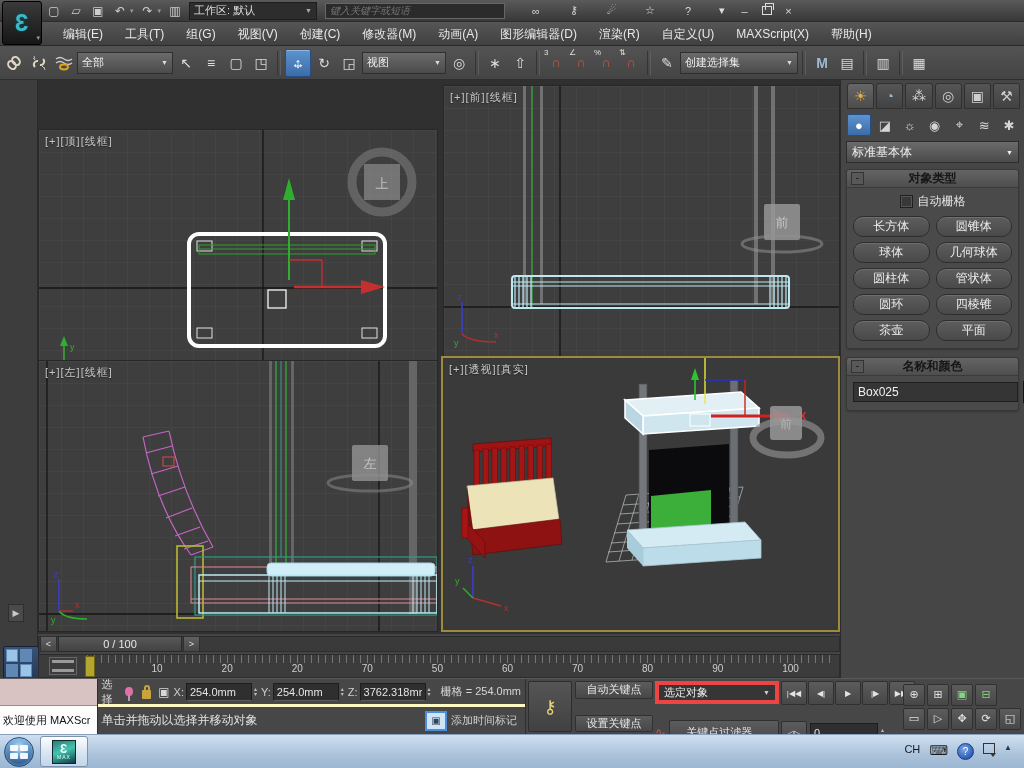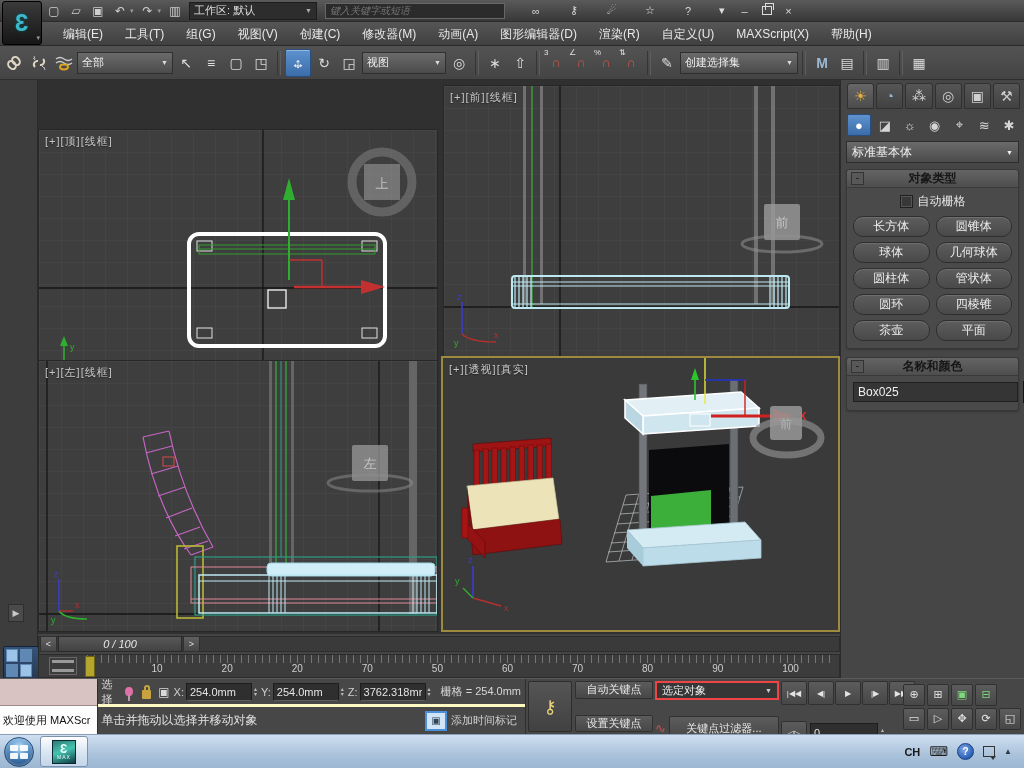--- a/index.html
+++ b/index.html
@@ -86,21 +86,21 @@
   .vp-label{position:absolute;left:6px;top:4px;color:#c9c9c9;font-size:11px;z-index:3;
     letter-spacing:1px;text-shadow:0 1px 1px #222;}
   .vp svg{position:absolute;left:0;top:0;}
 
   
   #timeslider{position:absolute;left:38px;top:636px;width:802px;height:16px;background:#3a3a3a;
     display:flex;align-items:center;border:1px solid #2c2c2c;box-sizing:border-box;}
   .ts-btn{width:15px;height:14px;background:linear-gradient(#606060,#474747);border:1px solid #303030;
     color:#ddd;display:flex;align-items:center;justify-content:center;font-size:9px;margin:0 1px;}
   #ts-handle{width:122px;height:14px;background:linear-gradient(#585858,#424242);
-    border:1px solid #2a2a2a;color:#e8e8e8;display:flex;align-items:center;justify-content:center;font-style:italic;}
+    border:1px solid #2a2a2a;color:#e8e8e8;display:flex;align-items:center;justify-content:center;}
   #trackbar{position:absolute;left:38px;top:654px;width:802px;height:24px;background:#3c3c3c;
     border:1px solid #2c2c2c;box-sizing:border-box;}
   #tb-ruler{position:absolute;left:48px;top:0;width:746px;height:8px;
     background:repeating-linear-gradient(90deg,#757575 0 1px,transparent 1px 7px);}
   #tb-nums{position:absolute;left:48px;top:8px;width:712px;display:flex;justify-content:space-between;
     color:#cfcfcf;font-size:10px;}
   #tb-marker{position:absolute;left:46px;top:1px;width:10px;height:21px;background:#b3a52e;
     border:1px solid #6e6414;box-sizing:border-box;z-index:1;}
   #tc-icon{position:absolute;left:10px;top:2px;width:28px;height:18px;border:1px solid #666;
     display:flex;flex-direction:column;justify-content:space-between;padding:2px;box-sizing:border-box;}
@@ -169,21 +169,21 @@
   .blue-frame{width:18px;height:16px;border:2px solid #4a90d9;background:#cfe4f7;color:#345;
     display:flex;align-items:center;justify-content:center;font-size:10px;margin-left:auto;}
   .timetag{color:#cfcfcf;white-space:nowrap;margin-right:4px;}
   #sb-right{display:flex;border-left:1px solid #2f2f2f;}
   .keybtn{width:42px;margin:2px;background:linear-gradient(#555,#414141);border:1px solid #2d2d2d;
     border-radius:2px;display:flex;align-items:center;justify-content:center;font-size:18px;color:#e8d27a;}
   .stackcol{display:flex;flex-direction:column;justify-content:space-between;padding:2px 1px;gap:16px;}
   .skbtn{height:22px;background:linear-gradient(#5c5c5c,#474747);border:1px solid #303030;
     border-radius:2px;color:#e8e8e8;display:flex;align-items:center;justify-content:center;
     font-size:11px;padding:0 6px;white-space:nowrap;}
-  .sk-dd{height:22px;background:#363636;border:2px solid #ef4444;color:#f0f0f0;display:flex;
+  .sk-dd{height:22px;background:#363636;border:4px solid #ef4444;color:#f0f0f0;display:flex;
     align-items:center;justify-content:space-between;padding:0 5px;font-size:11px;}
   .sk-dd .caret{font-size:7px;color:#ccc;}
   .filters-row{display:flex;align-items:center;gap:3px;}
   .waveico{color:#d05050;font-size:13px;}
   .pbrow{display:flex;gap:1px;}
   .pbtn2{min-width:20px;height:22px;background:linear-gradient(#5c5c5c,#474747);
     border:1px solid #303030;border-radius:2px;color:#e4e4e4;display:flex;align-items:center;
     justify-content:center;font-size:8px;padding:0 2px;}
   .framefield{width:60px;height:18px;background:#2f2f2f;border:1px solid #1e1e1e;color:#e4e4e4;
     font-size:11px;padding:0 3px;font-family:"Liberation Sans","DejaVu Sans",sans-serif;}
@@ -203,21 +203,21 @@
     display:grid;grid-template-columns:8px 8px;grid-template-rows:6px 6px;gap:2px;
     align-content:center;justify-content:center;}
   #orb i{background:rgba(255,255,255,.92);border-radius:1px;}
   .taskbtn{width:46px;height:29px;background:linear-gradient(#fdfeff,#dbe7f3 50%,#c3d5e8);
     border:1px solid #7d92ac;border-radius:3px;display:flex;align-items:center;justify-content:center;}
   .maxico{width:22px;height:22px;background:linear-gradient(160deg,#2d7a74,#44c4b0 45%,#0e3a44);
     border:1px solid #0a2a30;display:flex;flex-direction:column;align-items:center;justify-content:center;
     color:#eafffc;}
   .maxico .g{transform:scaleX(-1);font-weight:bold;font-size:13px;line-height:11px;}
   .maxico .t{font-size:5px;letter-spacing:1px;}
-  #tray{margin-left:auto;display:flex;align-items:center;gap:9px;padding-right:10px;font-size:11px;font-weight:bold;}
+  #tray{margin-left:auto;display:flex;gap:9px;padding-right:10px;font-size:11px;}
   #tray .kbd{font-size:13px;}
   .helpball{width:15px;height:15px;border-radius:50%;background:radial-gradient(circle at 40% 35%,#7fa8e8,#2b5fb4 70%);
     color:#fff;font-size:10px;display:flex;align-items:center;justify-content:center;border:1px solid #1d3f7e;}
   .flagico{position:relative;width:10px;height:9px;border:1px solid #333;}
   .flagico::after{content:"";position:absolute;right:-2px;bottom:-4px;border-left:3px solid transparent;
     border-right:3px solid transparent;border-top:4px solid #333;}
   .uparrow{font-size:8px;color:#2a3a4a;}
 </style>
 </head>
 <body>

